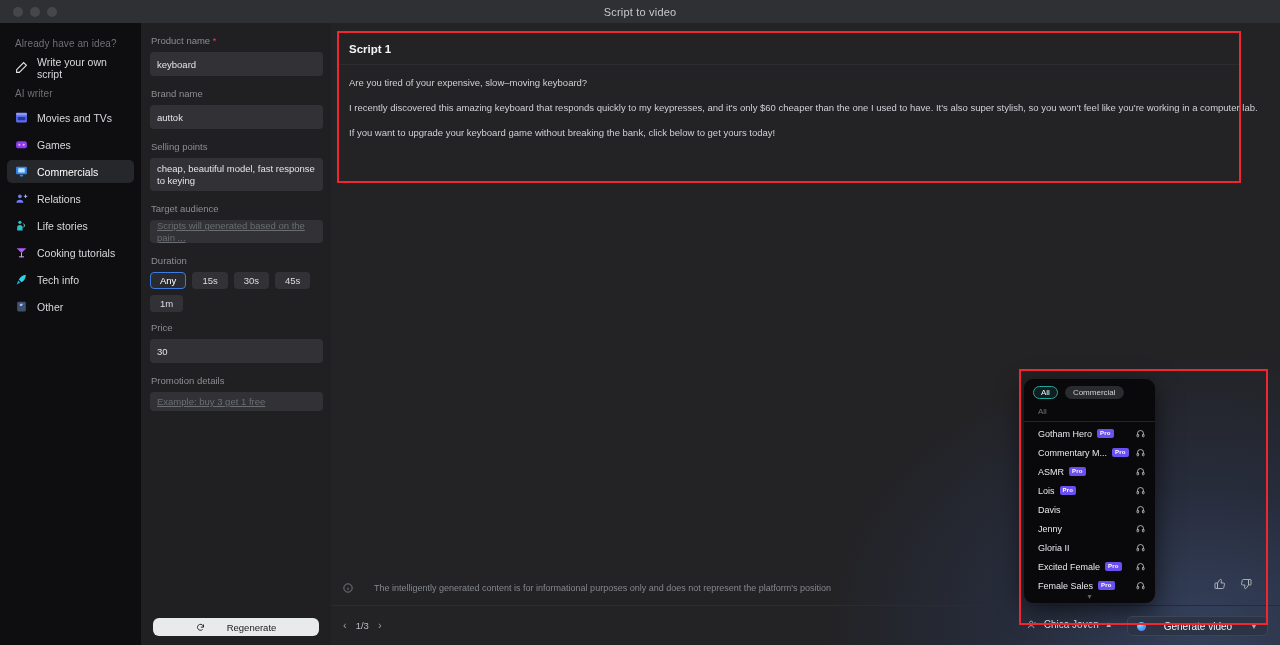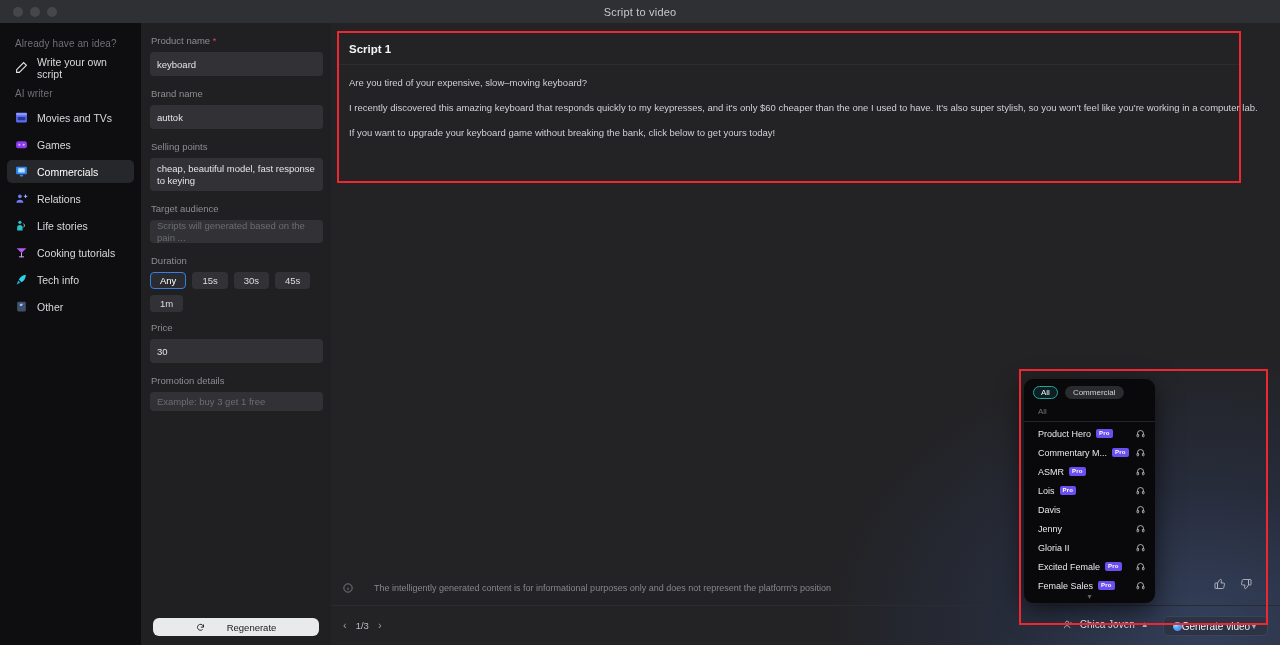--- a/index.html
+++ b/index.html
@@ -56,21 +56,21 @@
   .f-input {
     height: 19px; background: #323236; border-radius: 4px;
     font-size: 9.5px; color: #e2e4e7; display: flex; align-items: center;
     padding: 12px 7px; margin-bottom: 12px;
   }
   .f-area {
     min-height: 30px; background: #323236; border-radius: 4px;
     font-size: 9.5px; color: #e2e4e7; padding: 5px 7px; margin-bottom: 12px;
     line-height: 1.22;
   }
-  .f-area.ph { color: #6a6d71; min-height: 19px; display:flex; align-items:center; padding:0 7px;}
+  .f-area.ph { color: #6a6d71; min-height: 19px; display:flex; align-items:center; padding:0 7px;text-decoration:underline;}
   .chip-row { display: flex; flex-wrap: wrap; gap: 6px; margin-bottom: 10px; width: 173px;}
   .chip {
     height: 17px; min-width: 29px; padding: 0 9px; border-radius: 4px;
     background: #323236; color: #dcdee1; font-size: 9.5px;
     display: flex; align-items: center; justify-content: center;
     border: 1px solid transparent; cursor: pointer;
   }
   .chip.sel { border-color: #3b7de0; background: #2a2b30; color: #fff; }
   .regen-btn {
     position: absolute; left: 12px; bottom: 9px; width: 166px; height: 18px;
@@ -165,21 +165,21 @@
 
   .voice-bar {
     position: absolute; right: 12px; bottom: 9px;
     display: flex; align-items: flex-start; gap: 10px; z-index: 35;
   }
   .voice-sel {
     display: flex; align-items: center; gap: 6px;
     font-size: 10px; color: #d3d6da; cursor: pointer; padding: 3px 4px;
   }
   .gen-btn {
-    display: flex; align-items: center; gap: 0;
+    display: flex; align-items: center; gap: 18px;
     height: 20px; padding: 0 9px; border-radius: 5px;
     background: #2c3344; border: 1px solid #3c4557;
     font-size: 10px; color: #f0f2f5; cursor: pointer;
   }
   .gen-orb {
     width: 9px; height: 9px; border-radius: 50%;
     background: radial-gradient(circle at 32% 30%, #9fe6ff 0%, #4aa8f5 45%, #7b5cf0 100%);
   }
   .caret { font-size: 8px; color: #a8abaf; }
 </style>
@@ -361,21 +361,21 @@
 
     <div class="voice-pop">
       <div class="vp-tabs">
         <div class="vp-tab sel">All</div>
         <div class="vp-tab">Commercial</div>
       </div>
       <div class="vp-section">All</div>
       <div class="vp-list">
 
         <div class="vp-item">
-          <span class="vp-name">Product Hero</span>
+          <span class="vp-name">Gotham Hero</span>
           <span class="pro-badge">Pro</span>
           <svg class="vp-hp" viewBox="0 0 24 24" fill="none" stroke="#d8dade" stroke-width="2">
               <path d="M4 15v-3a8 8 0 0 1 16 0v3"></path>
               <rect x="2.5" y="14" width="4.5" height="7" rx="2"></rect>
               <rect x="17" y="14" width="4.5" height="7" rx="2"></rect>
             </svg>
         </div>
 
         <div class="vp-item">
           <span class="vp-name">Commentary M...</span>

